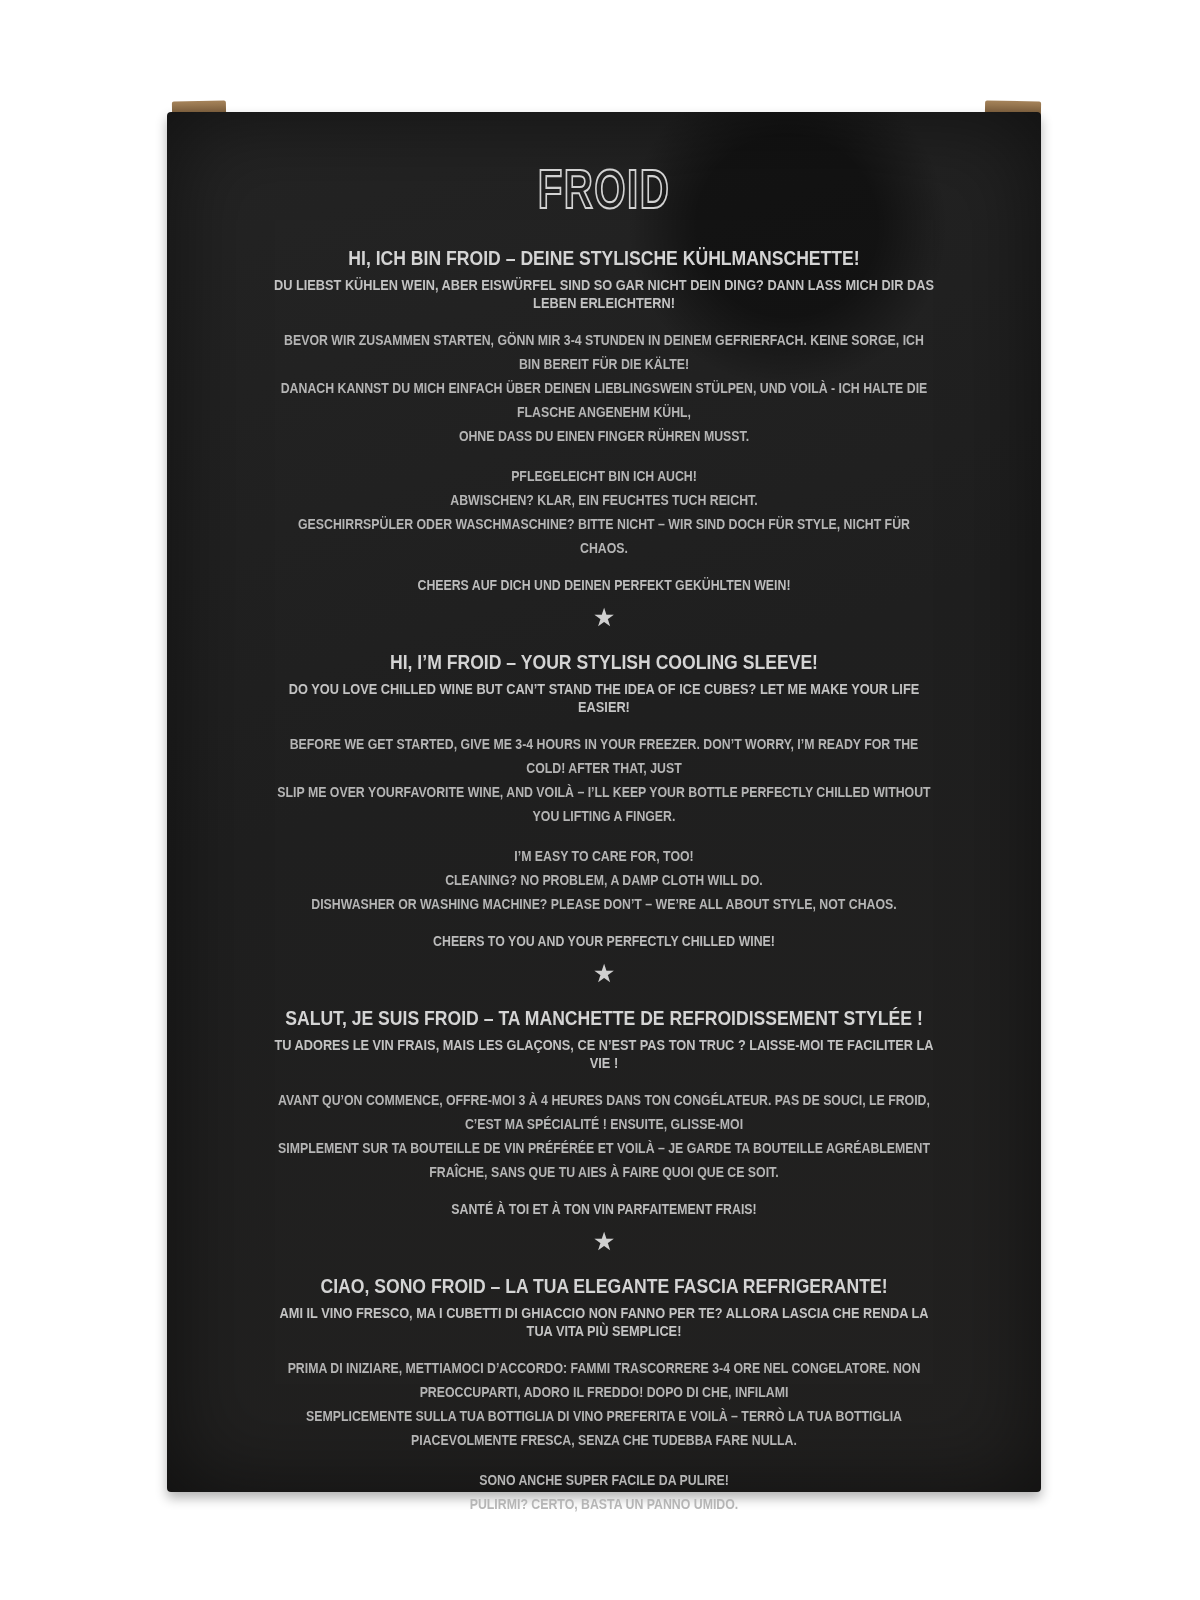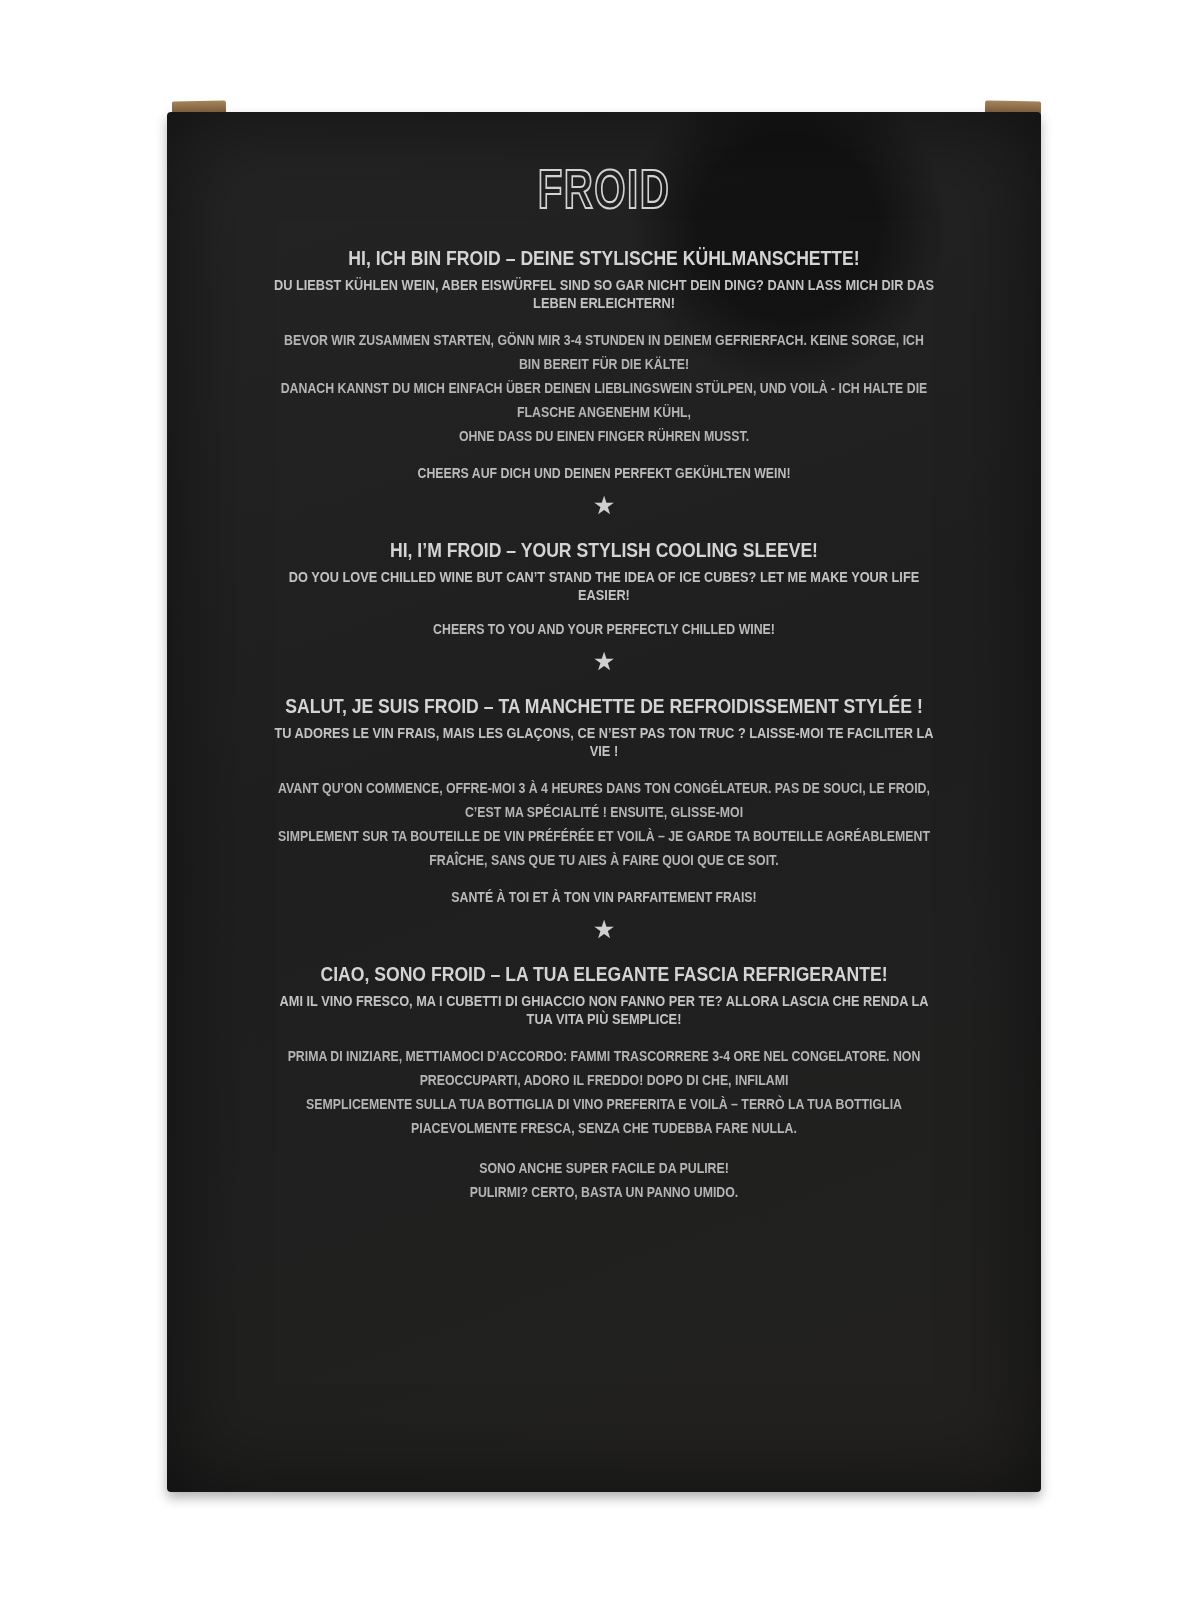--- a/index.html
+++ b/index.html
@@ -45,28 +45,42 @@
       </div>
 
       <section>
         <h2 class="heading cond">HI, ICH BIN FROID – DEINE STYLISCHE KÜHLMANSCHETTE!</h2>
         <p class="subheading cond">DU LIEBST KÜHLEN WEIN, ABER EISWÜRFEL SIND SO GAR NICHT DEIN DING? DANN LASS MICH DIR DAS LEBEN ERLEICHTERN!</p>
         <div class="para">
           <div class="line cond">BEVOR WIR ZUSAMMEN STARTEN, GÖNN MIR 3-4 STUNDEN IN DEINEM GEFRIERFACH. KEINE SORGE, ICH BIN BEREIT FÜR DIE KÄLTE!</div>
           <div class="line cond">DANACH KANNST DU MICH EINFACH ÜBER DEINEN LIEBLINGSWEIN STÜLPEN, UND VOILÀ - ICH HALTE DIE FLASCHE ANGENEHM KÜHL,</div>
           <div class="line cond">OHNE DASS DU EINEN FINGER RÜHREN MUSST.</div>
         </div>
+        <div class="para">
+          <div class="line cond">PFLEGELEICHT BIN ICH AUCH!</div>
+          <div class="line cond">ABWISCHEN? KLAR, EIN FEUCHTES TUCH REICHT.</div>
+          <div class="line cond">GESCHIRRSPÜLER ODER WASCHMASCHINE? BITTE NICHT – WIR SIND DOCH FÜR STYLE, NICHT FÜR CHAOS.</div>
+        </div>
         <p class="closing cond">CHEERS AUF DICH UND DEINEN PERFEKT GEKÜHLTEN WEIN!</p>
       </section>
 
       <div class="star">★</div>
 
       <section>
         <h2 class="heading cond">HI, I’M FROID – YOUR STYLISH COOLING SLEEVE!</h2>
         <p class="subheading cond">DO YOU LOVE CHILLED WINE BUT CAN’T STAND THE IDEA OF ICE CUBES? LET ME MAKE YOUR LIFE EASIER!</p>
+        <div class="para">
+          <div class="line cond">BEFORE WE GET STARTED, GIVE ME 3-4 HOURS IN YOUR FREEZER. DON’T WORRY, I’M READY FOR THE COLD! AFTER THAT, JUST</div>
+          <div class="line cond">SLIP ME OVER YOURFAVORITE WINE, AND VOILÀ – I’LL KEEP YOUR BOTTLE PERFECTLY CHILLED WITHOUT YOU LIFTING A FINGER.</div>
+        </div>
+        <div class="para">
+          <div class="line cond">I’M EASY TO CARE FOR, TOO!</div>
+          <div class="line cond">CLEANING? NO PROBLEM, A DAMP CLOTH WILL DO.</div>
+          <div class="line cond">DISHWASHER OR WASHING MACHINE? PLEASE DON’T – WE’RE ALL ABOUT STYLE, NOT CHAOS.</div>
+        </div>
         <p class="closing cond">CHEERS TO YOU AND YOUR PERFECTLY CHILLED WINE!</p>
       </section>
 
       <div class="star">★</div>
 
       <section>
         <h2 class="heading cond">SALUT, JE SUIS FROID – TA MANCHETTE DE REFROIDISSEMENT STYLÉE !</h2>
         <p class="subheading cond">TU ADORES LE VIN FRAIS, MAIS LES GLAÇONS, CE N’EST PAS TON TRUC ? LAISSE-MOI TE FACILITER LA VIE !</p>
         <div class="para">
           <div class="line cond">AVANT QU’ON COMMENCE, OFFRE-MOI 3 À 4 HEURES DANS TON CONGÉLATEUR. PAS DE SOUCI, LE FROID, C’EST MA SPÉCIALITÉ ! ENSUITE, GLISSE-MOI</div>

